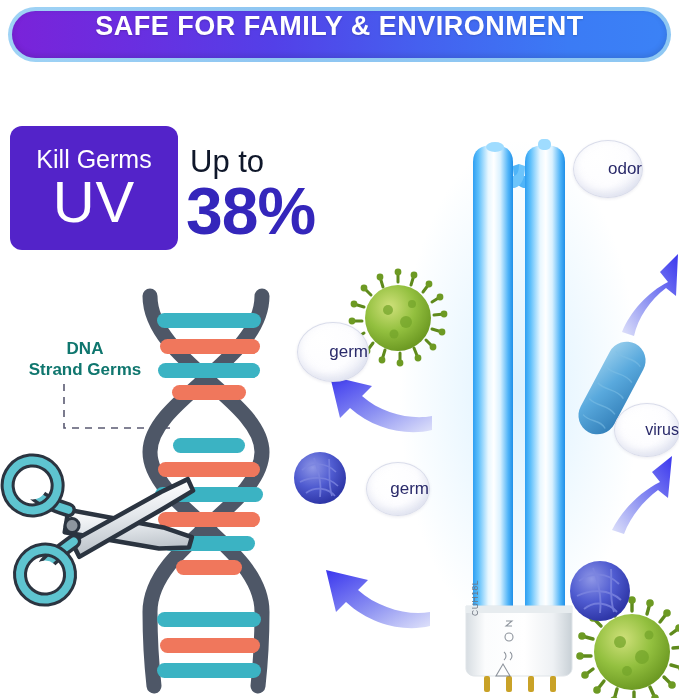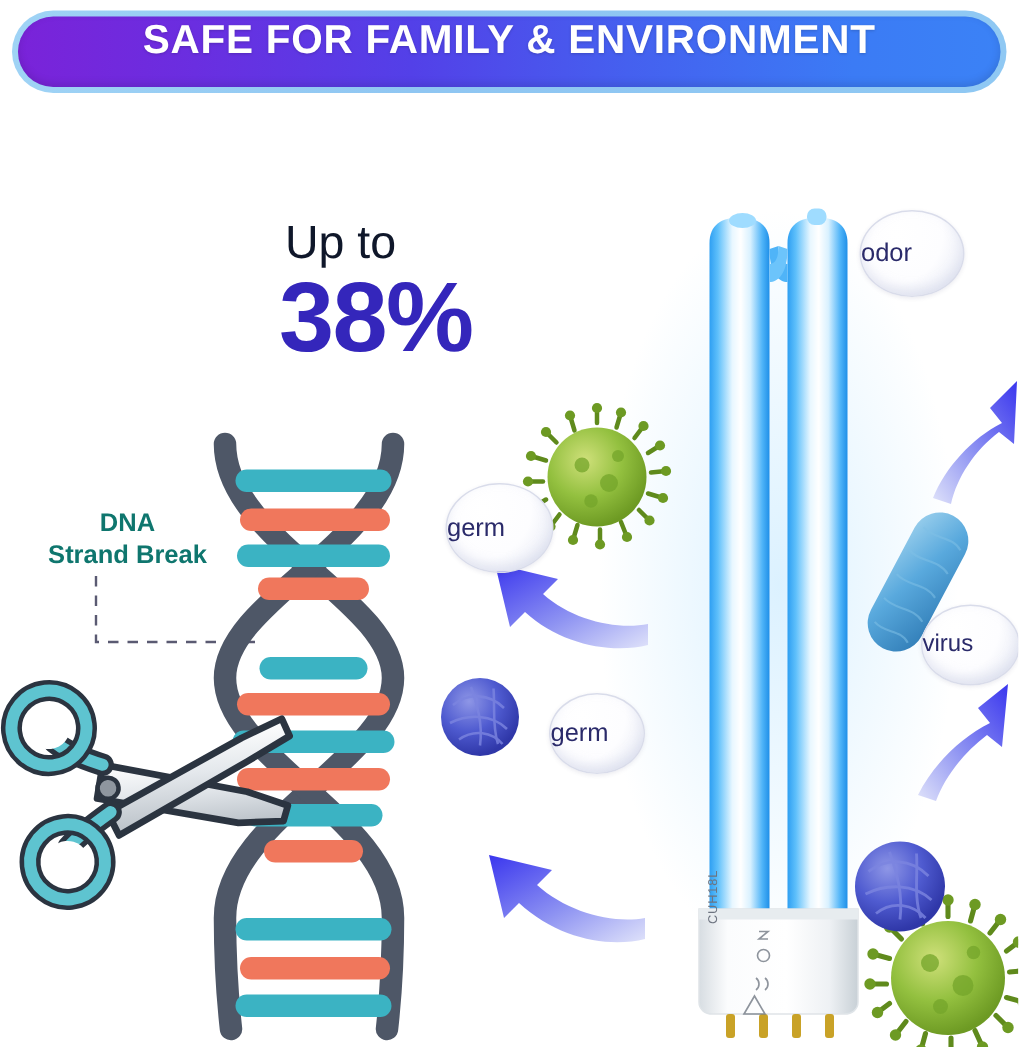--- a/index.html
+++ b/index.html
@@ -60,21 +60,21 @@
     color:#0f766e;font-weight:bold;font-size:17px;line-height:1.25;
   }
   .leader{position:absolute;left:58px;top:382px;width:118px;height:52px;}
 
   
   .layer{position:absolute;left:0;top:0;width:679px;height:698px;pointer-events:none;}
 
   
   .bubble{
     position:absolute;border-radius:50%;
-    display:flex;align-items:center;justify-content:flex-start;
+    display:flex;align-items:center;justify-content:flex-end;
     color:#2a2a6a;font-size:17px;
     background:radial-gradient(circle at 34% 28%, #ffffff 0%, #fdfdff 52%, #eef0f8 78%, #e3e6f2 100%);
     border:1px solid #d9dcea;
     box-shadow:0 1px 3px rgba(60,60,110,.10), inset 0 -4px 8px rgba(190,195,220,.35);
   }
   .b-algae{left:297px;top:322px;width:70px;height:58px;}
   .b-odor {left:573px;top:140px;width:68px;height:56px;}
   .b-virus{left:614px;top:403px;width:64px;height:52px;font-size:16px;}
   .b-germ {left:366px;top:462px;width:62px;height:52px;}
 
@@ -89,26 +89,30 @@
 <body>
 
 <div id="stage">
 
   <div class="banner-wrap">
     <div class="banner">
       <span class="banner-text">SAFE FOR FAMILY  &amp;  ENVIRONMENT</span>
     </div>
   </div>
 
+  <div class="badge">
+    <span class="badge-top">Kill Germs</span>
+    <span class="badge-uv">UV</span>
+  </div>
   <div class="upto">Up to</div>
   <div class="pct">38%</div>
 
   <div class="dna-caption">
     <div>DNA</div>
-    <div>Strand Break</div>
+    <div>Strand Germs</div>
   </div>
   <svg class="leader" viewBox="0 0 118 52">
     <path d="M6 2 L6 46 L116 46" fill="none" stroke="#5a5a72" stroke-width="1.6" stroke-dasharray="7 6"></path>
   </svg>
 
   <svg class="layer" viewBox="0 0 679 698">
     <defs>
 
       <linearGradient id="tubeGrad" x1="0" y1="0" x2="1" y2="0">
         <stop offset="0%" stop-color="#2e9ff2"></stop>

